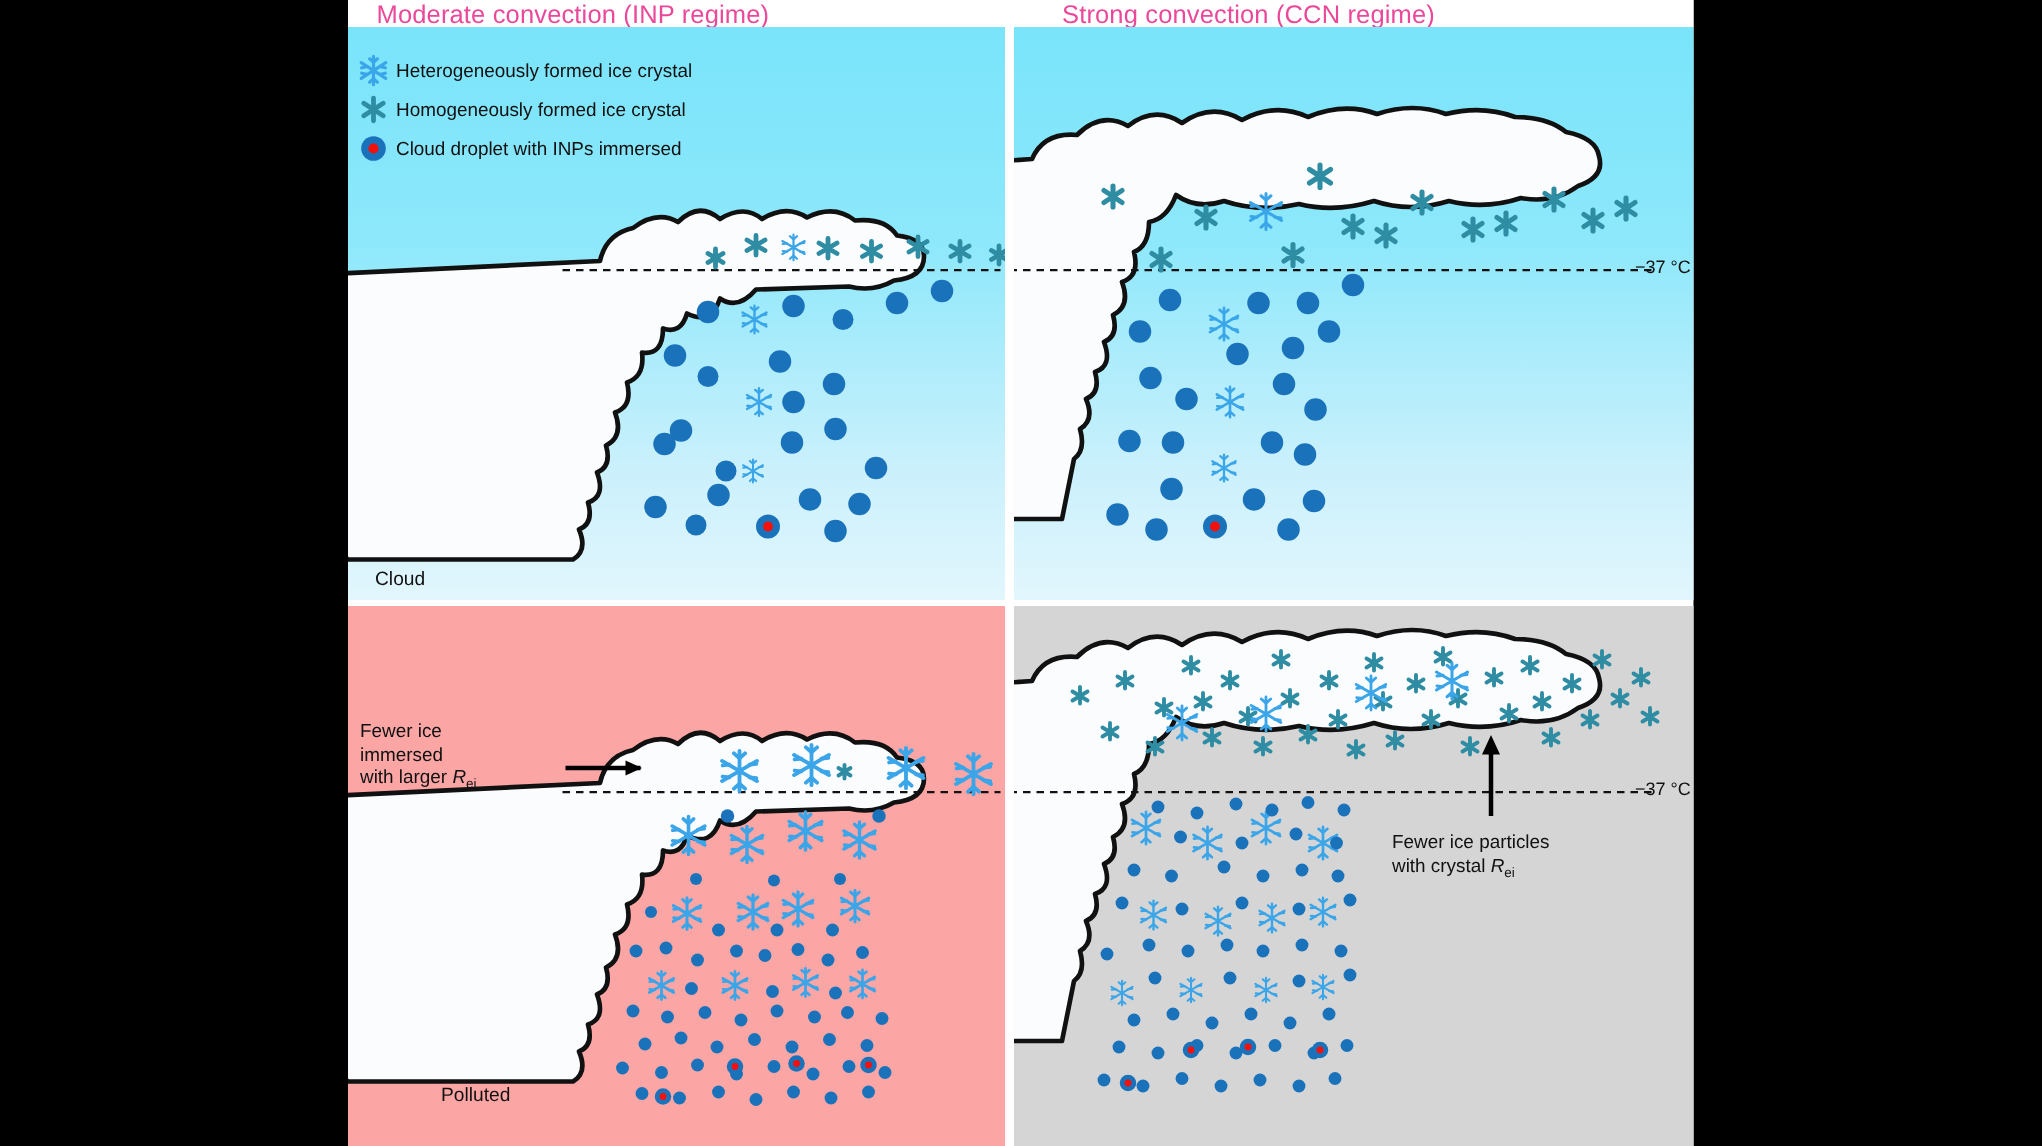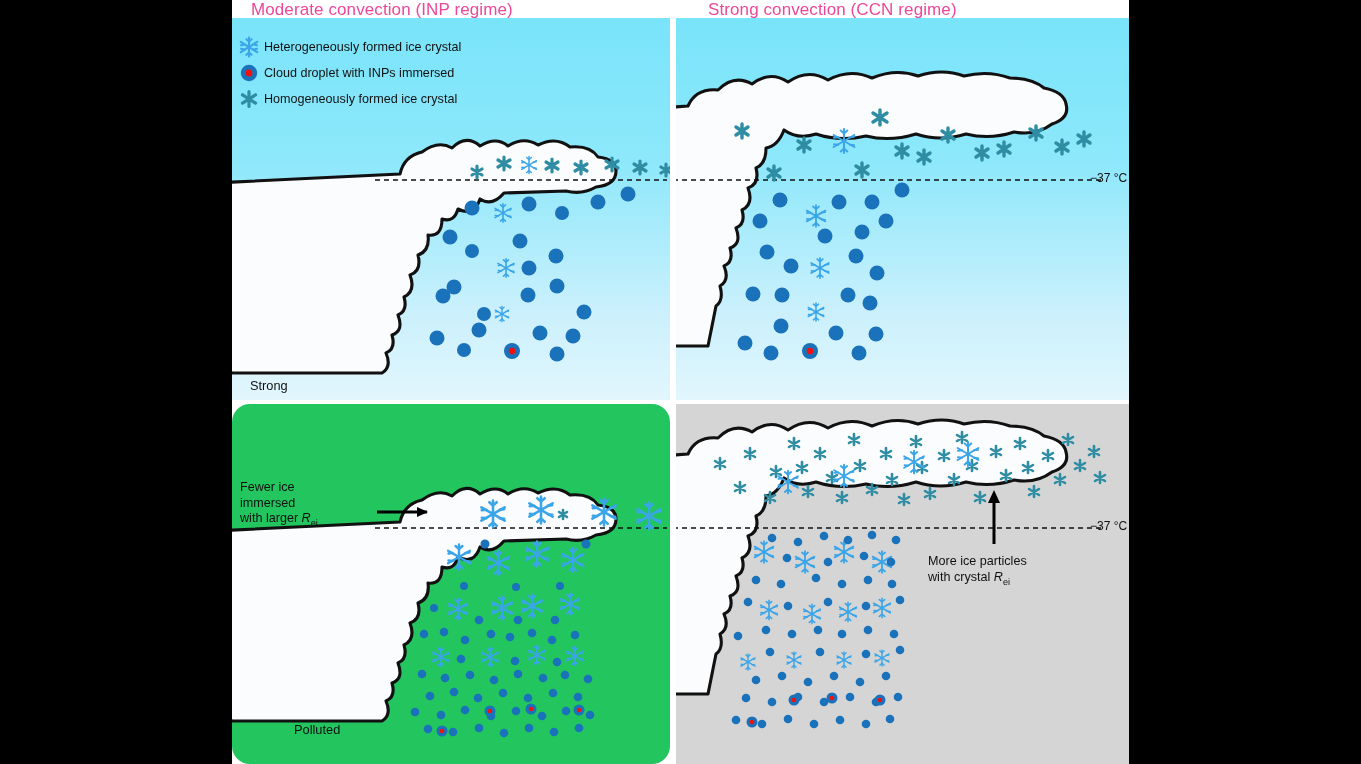--- a/index.html
+++ b/index.html
@@ -10,21 +10,21 @@
   
   .titlebar{position:absolute;left:0;top:0;width:897px;height:18px;background:#ffffff;}
   .coltitle{position:absolute;top:0;font-size:17px;color:#ec4899;letter-spacing:.1px;white-space:nowrap;}
   .coltitle.left{left:19px;}
   .coltitle.right{left:476px;}
 
   
   .panel{position:absolute;overflow:hidden;}
   .panel.tl{left:0;top:18px;width:438px;height:382px;background:linear-gradient(180deg,#79e4fa 0%,#8ee8fb 38%,#c9f0fc 76%,#e2f6fd 100%);}
   .panel.tr{left:444px;top:18px;width:453px;height:382px;background:linear-gradient(180deg,#79e4fa 0%,#8ee8fb 38%,#c9f0fc 76%,#e2f6fd 100%);}
-  .panel.bl{left:0;top:404px;width:438px;height:360px;background:#22c55e;border-radius:18px;}
+  .panel.bl{left:0;top:404px;width:438px;height:360px;background:#fca5a5;}
   .panel.br{left:444px;top:404px;width:453px;height:360px;background:#d5d5d5;}
 
   .legend{position:absolute;left:4px;top:16px;width:300px;}
   .legrow{display:flex;align-items:center;height:26px;}
   .legicon{width:26px;height:26px;flex:0 0 26px;position:relative;}
   .legtext{font-size:12.6px;color:#111;white-space:nowrap;margin-left:2px;}
 
   .rowlabel{position:absolute;font-size:12.8px;color:#111;}
   .rowlabel.clean{left:18px;top:360px;}
   .rowlabel.polluted{left:18px;top:318px;margin-left:44px;}
@@ -63,36 +63,36 @@
                 <path d="M8.3 10.5 5.1 11.2M8.3 15.5 5.1 14.8M17.7 10.5l3.2.7M17.7 15.5l3.2-.7"></path>
               </g>
             </svg>
           </span>
           <span class="legtext">Heterogeneously formed ice crystal</span>
         </div>
 
         <div class="legrow">
           <span class="legicon">
             <svg width="26" height="26" viewBox="0 0 26 26">
-              <circle cx="13" cy="13" r="8.2" fill="#1a72bb"></circle>
-              <circle cx="13" cy="13" r="3.4" fill="#f5100c"></circle>
-            </svg>
-          </span>
-          <span class="legtext">Cloud droplet with INPs immersed</span>
-        </div>
-
-        <div class="legrow">
-          <span class="legicon">
-            <svg width="26" height="26" viewBox="0 0 26 26">
               <g stroke="#2e8ca3" stroke-width="3.2" stroke-linecap="round">
                 <path d="M13 5.5V20.5M6.5 8.8 19.5 17.2M19.5 8.8 6.5 17.2"></path>
               </g>
             </svg>
           </span>
           <span class="legtext">Homogeneously formed ice crystal</span>
+        </div>
+
+        <div class="legrow">
+          <span class="legicon">
+            <svg width="26" height="26" viewBox="0 0 26 26">
+              <circle cx="13" cy="13" r="8.2" fill="#1a72bb"></circle>
+              <circle cx="13" cy="13" r="3.4" fill="#f5100c"></circle>
+            </svg>
+          </span>
+          <span class="legtext">Cloud droplet with INPs immersed</span>
         </div>
 
       </div>
 
       <svg width="438" height="382" viewBox="0 0 438 382" style="position:absolute;left:0;top:0;">
         <path class="cloudshape" d="
           M168 156 q4 -18 22 -22 q16 -12 30 -4 q14 -14 28 -2 q16 -10 28 0 q16 -10 30 -1
           q18 -9 32 2 q20 -2 28 10 q18 2 18 14 q0 14 -20 16 q-14 8 -30 4 l-62 2
           q-12 14 -24 6 q-6 18 -22 10 q-4 14 -16 10 q0 18 -14 16 q2 16 -10 20
           q4 16 -8 20 q6 16 -6 22 q4 14 -6 18 q6 16 -6 20 q4 14 -6 18 q6 14 -4 20
@@ -158,21 +158,21 @@
             <circle cx="341" cy="318" r="7.5"></circle>
           <circle cx="232" cy="332" r="7"></circle>
             <circle cx="325" cy="336" r="7.5"></circle>
         </g>
         <g>
           <circle cx="280" cy="333" r="8" fill="#1a72bb"></circle>
           <circle cx="280" cy="333" r="3.3" fill="#f5100c"></circle>
         </g>
       </svg>
 
-      <div class="rowlabel clean">Strong</div>
+      <div class="rowlabel clean">Cloud</div>
     </div>
 
     <div class="panel tr">
       <svg width="453" height="382" viewBox="0 0 453 382" style="position:absolute;left:0;top:0;">
         <path class="cloudshape" d="
           M12 88 q8 -18 30 -16 q16 -16 34 -6 q18 -14 36 -2 q20 -14 40 -2 q22 -12 44 -2
           q24 -10 46 -2 q24 -8 46 0 q24 -6 46 2 q22 0 34 10 q20 4 22 16 q4 14 -14 20
           q-16 12 -38 8 q-24 8 -48 2 q-26 8 -50 0 q-26 8 -50 2 q-26 6 -50 -2 q-18 6 -32 -4
           q-6 16 -18 18 q0 16 -10 20 q4 16 -8 20 q6 16 -6 22 q4 14 -6 18 q6 16 -6 20
           q4 14 -6 18 q6 14 -4 20 q4 14 -4 20 l-8 40 l-130 0 l10 -40 q-10 -8 -2 -18
@@ -637,21 +637,21 @@
           <circle cx="156" cy="294" r="5.5" fill="#1a72bb"></circle>
             <circle cx="156" cy="294" r="2.3" fill="#f5100c"></circle>
           <circle cx="204" cy="296" r="5.5" fill="#1a72bb"></circle>
             <circle cx="204" cy="296" r="2.3" fill="#f5100c"></circle>
         </g>
       </svg>
 
       <div class="templabel" style="left:414px;top:115px;">−37 °C</div>
 
       <div class="anno" style="left:252px;top:150px;">
-        <div>More ice particles</div>
+        <div>Fewer ice particles</div>
         <div>
           <span>with crystal</span>
           <i>R</i><sub>ei</sub>
         </div>
       </div>
     </div>
 
   </div>
 </div>
 

